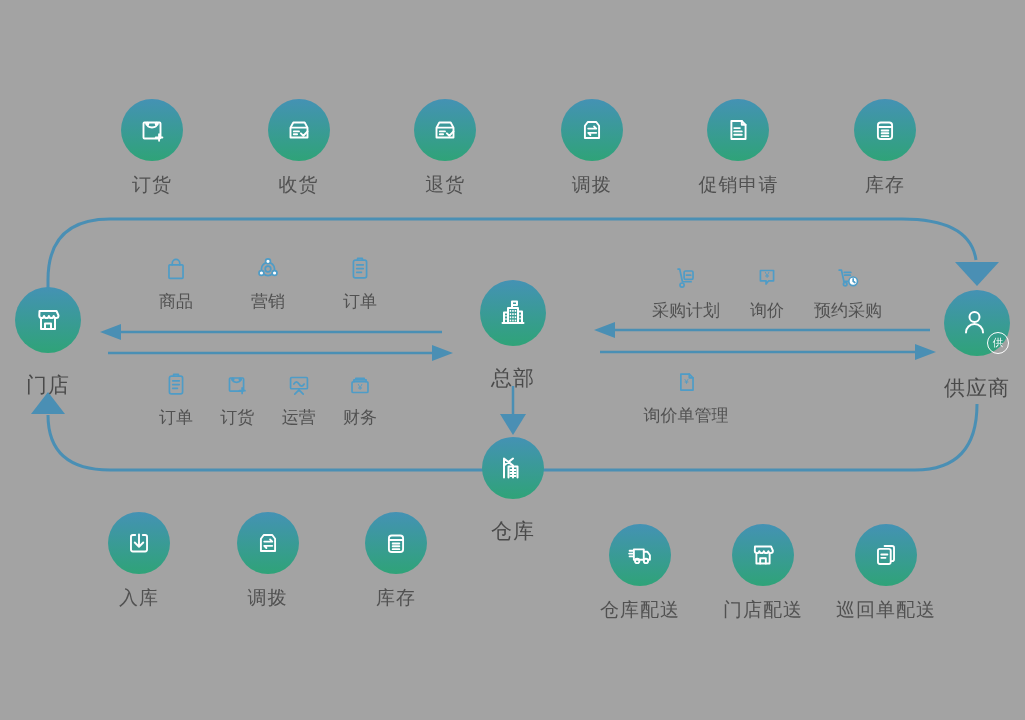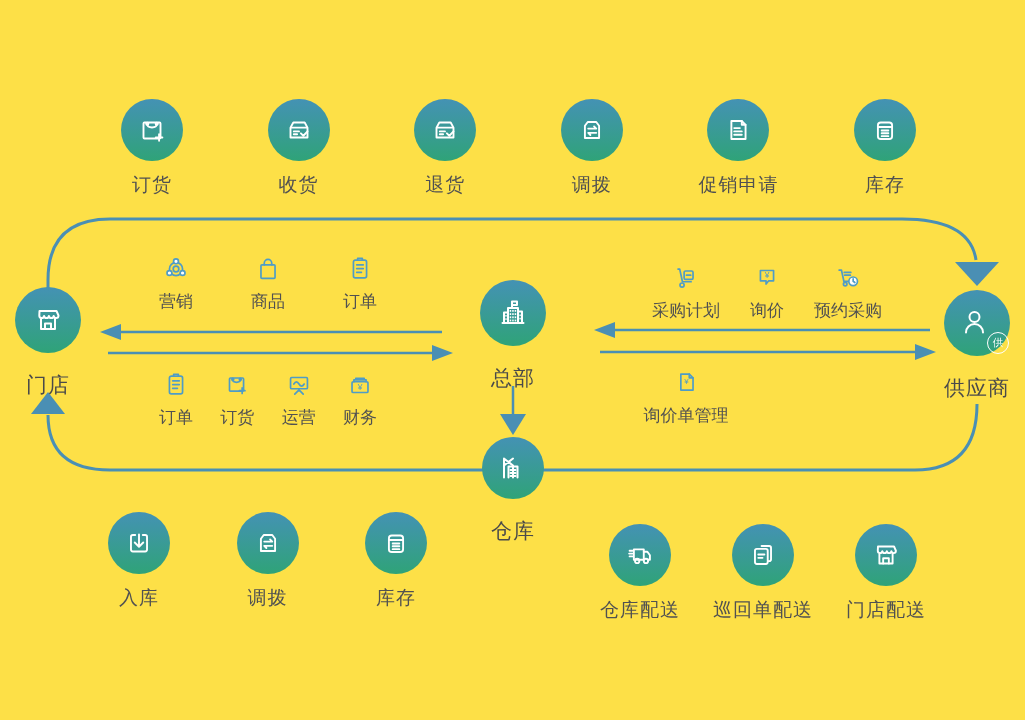--- a/index.html
+++ b/index.html
@@ -2,21 +2,21 @@
 <html style="--c-grad-top: #4492b4; --c-grad-bot: #2fa378; --c-line: #4a8fb4; --c-icon: #4e9cc7; --c-label: #515151;"><head>
 <meta charset="utf-8">
 <style>
 :root{
   --c-grad-top:#4492b4; --c-grad-bot:#2fa378;
   --c-line:#4a8fb4; --c-icon:#4e9cc7; --c-label:#515151;
 }
 *{margin:0;padding:0;box-sizing:border-box}
 html,body{background:#fff}
 body{font-family:"Liberation Sans","DejaVu Sans",sans-serif;}
-.stage{position:relative;width:1025px;height:720px;background:#fde047;overflow:hidden}
+.stage{position:relative;width:1025px;height:720px;background:#a3a3a3;overflow:hidden}
 #connectors{position:absolute;left:0;top:0;z-index:1}
 #connectors path{stroke:var(--c-line);fill:none}
 #connectors polygon{fill:var(--c-line);stroke:none}
 .row{position:absolute;display:flex;justify-content:space-between;z-index:2}
 #top-row{left:97px;top:99px;width:843px}
 #top-row .circle-item{width:110px}
 #bottom-left-row{left:99px;top:512px;width:337px}
 #bottom-left-row .circle-item{width:80px}
 #bottom-right-row{left:580px;top:524px;width:366px}
 #bottom-right-row .circle-item{width:120px}
@@ -149,43 +149,43 @@
             </svg>
           </span>
         </div>
     <span class="lbl item-label">库存</span>
   </div>
 </div>
   <div class="row" id="store-funcs-1">
   <div class="func-item">
     <span class="icon-slot">
           <svg viewBox="0 0 32 32" width="30" height="30" fill="none" stroke="var(--c-icon)" stroke-width="1.8" stroke-linecap="round" stroke-linejoin="round">
+            <rect x="8.5" y="11.5" width="15" height="14.5" rx="1"></rect>
+            <path d="M12 11.5V9.8a4 4 0 0 1 8 0v1.7"></path>
+          </svg>
+        </span>
+    <span class="lbl func-label">商品</span>
+  </div>
+
+  <div class="func-item">
+    <span class="icon-slot">
+          <svg viewBox="0 0 32 32" width="30" height="30" fill="none" stroke="var(--c-icon)" stroke-width="1.8" stroke-linecap="round" stroke-linejoin="round">
             <circle cx="16" cy="16" r="3"></circle>
             <circle cx="16" cy="16" r="7"></circle>
             <circle cx="16" cy="7.8" r="2.6" fill="#fff"></circle>
             <circle cx="9" cy="20.3" r="2.6" fill="#fff"></circle>
             <circle cx="23" cy="20.3" r="2.6" fill="#fff"></circle>
           </svg>
         </span>
     <span class="lbl func-label">营销</span>
   </div>
 
   <div class="func-item">
     <span class="icon-slot">
           <svg viewBox="0 0 32 32" width="30" height="30" fill="none" stroke="var(--c-icon)" stroke-width="1.8" stroke-linecap="round" stroke-linejoin="round">
-            <rect x="8.5" y="11.5" width="15" height="14.5" rx="1"></rect>
-            <path d="M12 11.5V9.8a4 4 0 0 1 8 0v1.7"></path>
-          </svg>
-        </span>
-    <span class="lbl func-label">商品</span>
-  </div>
-
-  <div class="func-item">
-    <span class="icon-slot">
-          <svg viewBox="0 0 32 32" width="30" height="30" fill="none" stroke="var(--c-icon)" stroke-width="1.8" stroke-linecap="round" stroke-linejoin="round">
             <rect x="9" y="6.5" width="14" height="19" rx="2"></rect>
             <path d="M13.5 6.5v-2h5v2"></path>
             <path d="M12.5 11.5h7M12.5 15.5h7M12.5 19.5h5"></path>
           </svg>
         </span>
     <span class="lbl func-label">订单</span>
   </div>
 
 </div>
   <div class="row" id="store-funcs-2">
@@ -336,40 +336,40 @@
             </svg>
           </span>
         </div>
     <span class="lbl item-label">仓库配送</span>
   </div>
 
   <div class="circle-item">
     <div class="circle c62">
           <span class="icon-slot">
             <svg viewBox="0 0 36 36" width="34" height="34" fill="none" stroke="#fff" stroke-width="2" stroke-linecap="round" stroke-linejoin="round">
+              <path d="M9.5 9h17l2 4.5c0 1.5-1 2.5-2.4 2.5-1.2 0-2.2-.8-2.4-2-.2 1.2-1.2 2-2.4 2s-2.2-.8-2.4-2c-.2 1.2-1.2 2-2.4 2s-2.2-.8-2.4-2c-.2 1.2-1.2 2-2.4 2-1.4 0-2.4-1-2.4-2.5Z"></path>
+              <path d="M11 17v10h14V17"></path>
+              <path d="M15 27v-5.5h6V27"></path>
+            </svg>
+          </span>
+        </div>
+    <span class="lbl item-label">门店配送</span>
+  </div>
+
+  <div class="circle-item">
+    <div class="circle c62">
+          <span class="icon-slot">
+            <svg viewBox="0 0 36 36" width="34" height="34" fill="none" stroke="#fff" stroke-width="2" stroke-linecap="round" stroke-linejoin="round">
               <path d="M16.5 8.5h8a2 2 0 0 1 2 2v12a2 2 0 0 1-2 2h-1.3"></path>
               <rect x="9.5" y="11.5" width="13.5" height="16" rx="2"></rect>
               <path d="M13 17.5h6.5M13 21h4.5"></path>
             </svg>
           </span>
         </div>
     <span class="lbl item-label">巡回单配送</span>
-  </div>
-
-  <div class="circle-item">
-    <div class="circle c62">
-          <span class="icon-slot">
-            <svg viewBox="0 0 36 36" width="34" height="34" fill="none" stroke="#fff" stroke-width="2" stroke-linecap="round" stroke-linejoin="round">
-              <path d="M9.5 9h17l2 4.5c0 1.5-1 2.5-2.4 2.5-1.2 0-2.2-.8-2.4-2-.2 1.2-1.2 2-2.4 2s-2.2-.8-2.4-2c-.2 1.2-1.2 2-2.4 2s-2.2-.8-2.4-2c-.2 1.2-1.2 2-2.4 2-1.4 0-2.4-1-2.4-2.5Z"></path>
-              <path d="M11 17v10h14V17"></path>
-              <path d="M15 27v-5.5h6V27"></path>
-            </svg>
-          </span>
-        </div>
-    <span class="lbl item-label">门店配送</span>
   </div>
 </div>
 
   <div class="main-node" id="node-store">
     <div class="circle c66">
       <span class="icon-slot">
           <svg viewBox="0 0 36 36" width="36" height="36" fill="none" stroke="#fff" stroke-width="2" stroke-linecap="round" stroke-linejoin="round">
             <path d="M9.5 9h17l2 4.5c0 1.5-1 2.5-2.4 2.5-1.2 0-2.2-.8-2.4-2-.2 1.2-1.2 2-2.4 2s-2.2-.8-2.4-2c-.2 1.2-1.2 2-2.4 2s-2.2-.8-2.4-2c-.2 1.2-1.2 2-2.4 2-1.4 0-2.4-1-2.4-2.5Z"></path>
             <path d="M11 17v10h14V17"></path>
             <path d="M15 27v-5.5h6V27"></path>

